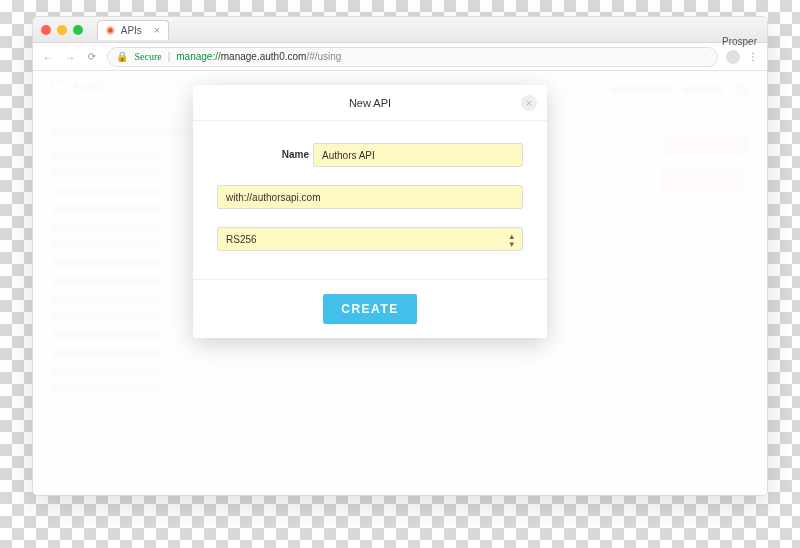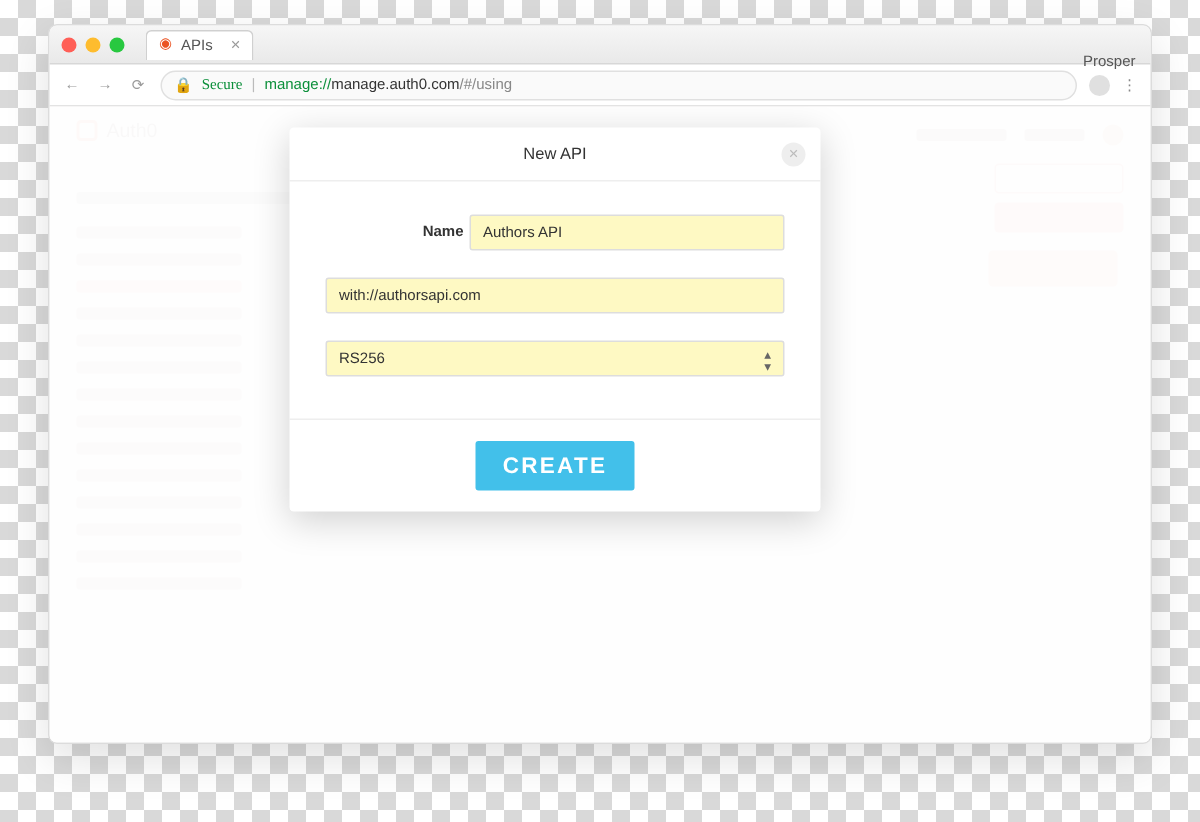--- a/index.html
+++ b/index.html
@@ -93,21 +93,21 @@
   .fld { flex:1; }
   .input {
     width:100%; height:24px; border:1px solid #ddd; border-radius:2px;
     padding:0 8px; font-size:10px; color:#333; display:flex; align-items:center; background:#fef9c3;
   }
   .select { position:relative; }
   .select .caret { position:absolute; right:8px; top:4px; font-size:9px; color:#666; line-height:8px; }
   .help { font-size:9px; color:#8a8a8a; margin-top:6px; line-height:1.45; }
   .modal-foot { border-top:1px solid #eee; padding:14px; display:flex; justify-content:center; }
   .create-btn {
-    background:#42c0ea; color:#fff; font-size:15px; letter-spacing:1.5px;
+    background:#42c0ea; color:#fff; font-size:12px; letter-spacing:1.5px;
     border:none; border-radius:2px; padding:8px 18px; font-weight:600;
   }
 </style>
 </head>
 <body>
 
 <div class="canvas">
   <div class="checker"></div>
 
   <div class="window">

